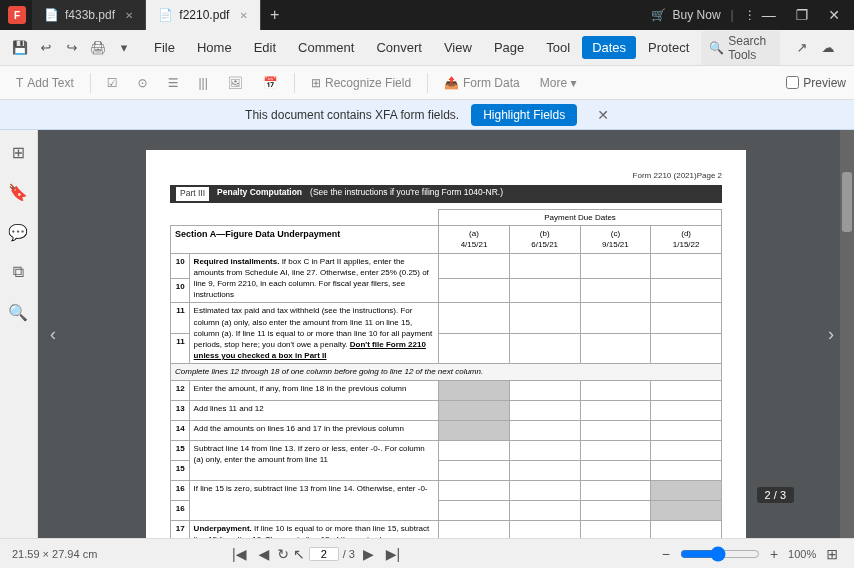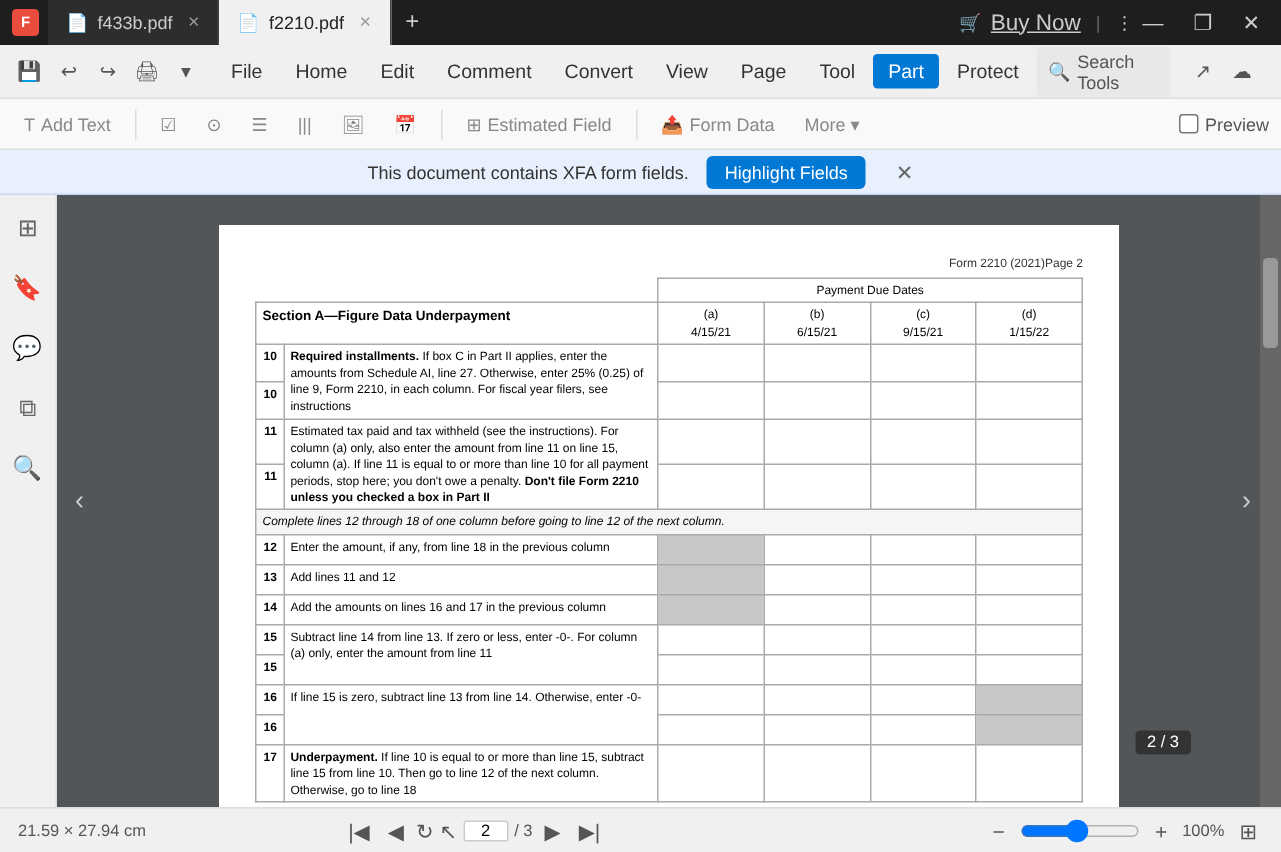--- a/index.html
+++ b/index.html
@@ -112,21 +112,21 @@
     </div>
     <div class="tab active">
       <span>📄</span>
       <span>f2210.pdf</span>
       <span class="tab-close">✕</span>
     </div>
     <div class="tab-add">+</div>
   </div>
   <div style="display:flex;align-items:center;gap:6px;margin-left:8px;">
     <span style="font-size:12px;cursor:pointer;color:#ccc;">🛒</span>
-    <span style="font-size:15px;color:#ccc;cursor:pointer;text-decoration:underline;">Buy Now</span>
+    <span style="font-size:12px;color:#ccc;cursor:pointer;">Buy Now</span>
     <span style="color:#666;margin:0 4px;">|</span>
     <span style="color:#ccc;cursor:pointer;">⋮</span>
   </div>
   <div class="titlebar-controls">
     <button class="titlebar-btn">—</button>
     <button class="titlebar-btn">❐</button>
     <button class="titlebar-btn">✕</button>
   </div>
 </div>
 
@@ -139,21 +139,21 @@
     <div class="toolbar-icon">▾</div>
   </div>
   <div class="menu-item">File</div>
   <div class="menu-item">Home</div>
   <div class="menu-item">Edit</div>
   <div class="menu-item">Comment</div>
   <div class="menu-item">Convert</div>
   <div class="menu-item">View</div>
   <div class="menu-item">Page</div>
   <div class="menu-item">Tool</div>
-  <div class="menu-item active">Part</div>
+  <div class="menu-item active">Dates</div>
   <div class="menu-item">Protect</div>
   <div class="search-tools">
     <span>🔍</span>
     <span>Search Tools</span>
   </div>
   <div class="toolbar-icons" style="margin-left:8px;">
     <div class="toolbar-icon">↗</div>
     <div class="toolbar-icon">☁</div>
   </div>
 </div>
@@ -166,21 +166,21 @@
   <div class="toolbar2-sep"></div>
   <button class="toolbar2-btn" style="color:#888;">☑</button>
   <button class="toolbar2-btn" style="color:#888;">⊙</button>
   <button class="toolbar2-btn" style="color:#888;">☰</button>
   <button class="toolbar2-btn" style="color:#888;">|||</button>
   <button class="toolbar2-btn" style="color:#888;">🖼</button>
   <button class="toolbar2-btn" style="color:#888;">📅</button>
   <div class="toolbar2-sep"></div>
   <button class="toolbar2-btn">
     <span>⊞</span>
-    <span>Estimated Field</span>
+    <span>Recognize Field</span>
   </button>
   <div class="toolbar2-sep"></div>
   <button class="toolbar2-btn">
     <span>📤</span>
     <span>Form Data</span>
   </button>
   <button class="toolbar2-btn">
     <span>More ▾</span>
   </button>
   <div class="preview-check">
@@ -207,20 +207,25 @@
 
   <div id="pdf-area">
     <div class="left-arrow">‹</div>
 
     <div class="pdf-page">
       <div class="pdf-form-header">
         <span>Form 2210 (2021)</span>
         <span>Page 2</span>
       </div>
 
+      <div class="pdf-section-bar">
+        <span class="part">Part III</span>
+        <span style="font-weight:bold;">Penalty Computation</span>
+        <span>(See the instructions if you're filing Form 1040-NR.)</span>
+      </div>
 
       <table class="form-table">
         <thead>
           <tr>
             <td colspan="2" style="border:none;padding:0;"></td>
             <td colspan="4" class="date-header">
               <span>Payment Due Dates</span>
             </td>
           </tr>
           <tr>
@@ -249,21 +254,21 @@
             <td class="line-num">10</td>
             <td class="input-col"></td>
             <td class="input-col"></td>
             <td class="input-col"></td>
             <td class="input-col"></td>
           </tr>
 
           <tr>
             <td class="line-num">11</td>
             <td class="desc-cell" rowspan="2" style="font-size:8px;">
-              Estimated tax paid and tax withheld (see the instructions). For column (a) only, also enter the amount from line 11 on line 15, column (a). If line 11 is equal to or more than line 10 for all payment periods, stop here; you don't owe a penalty. <span style="font-weight:bold;">Don't file Form 2210 unless you checked a box in Part II</span>
+              Estimated tax paid and tax withheld (see the instructions). For column (a) only, also enter the amount from line 11 on line 15, column (a). If line 11 is equal to or more than line 10 for all payment periods, stop here; you don't owe a penalty. <span style="font-weight:bold;text-decoration:underline;">Don't file Form 2210 unless you checked a box in Part II</span>
             </td>
             <td class="input-col"></td>
             <td class="input-col"></td>
             <td class="input-col"></td>
             <td class="input-col"></td>
           </tr>
           <tr>
             <td class="line-num">11</td>
             <td class="input-col"></td>
             <td class="input-col"></td>

